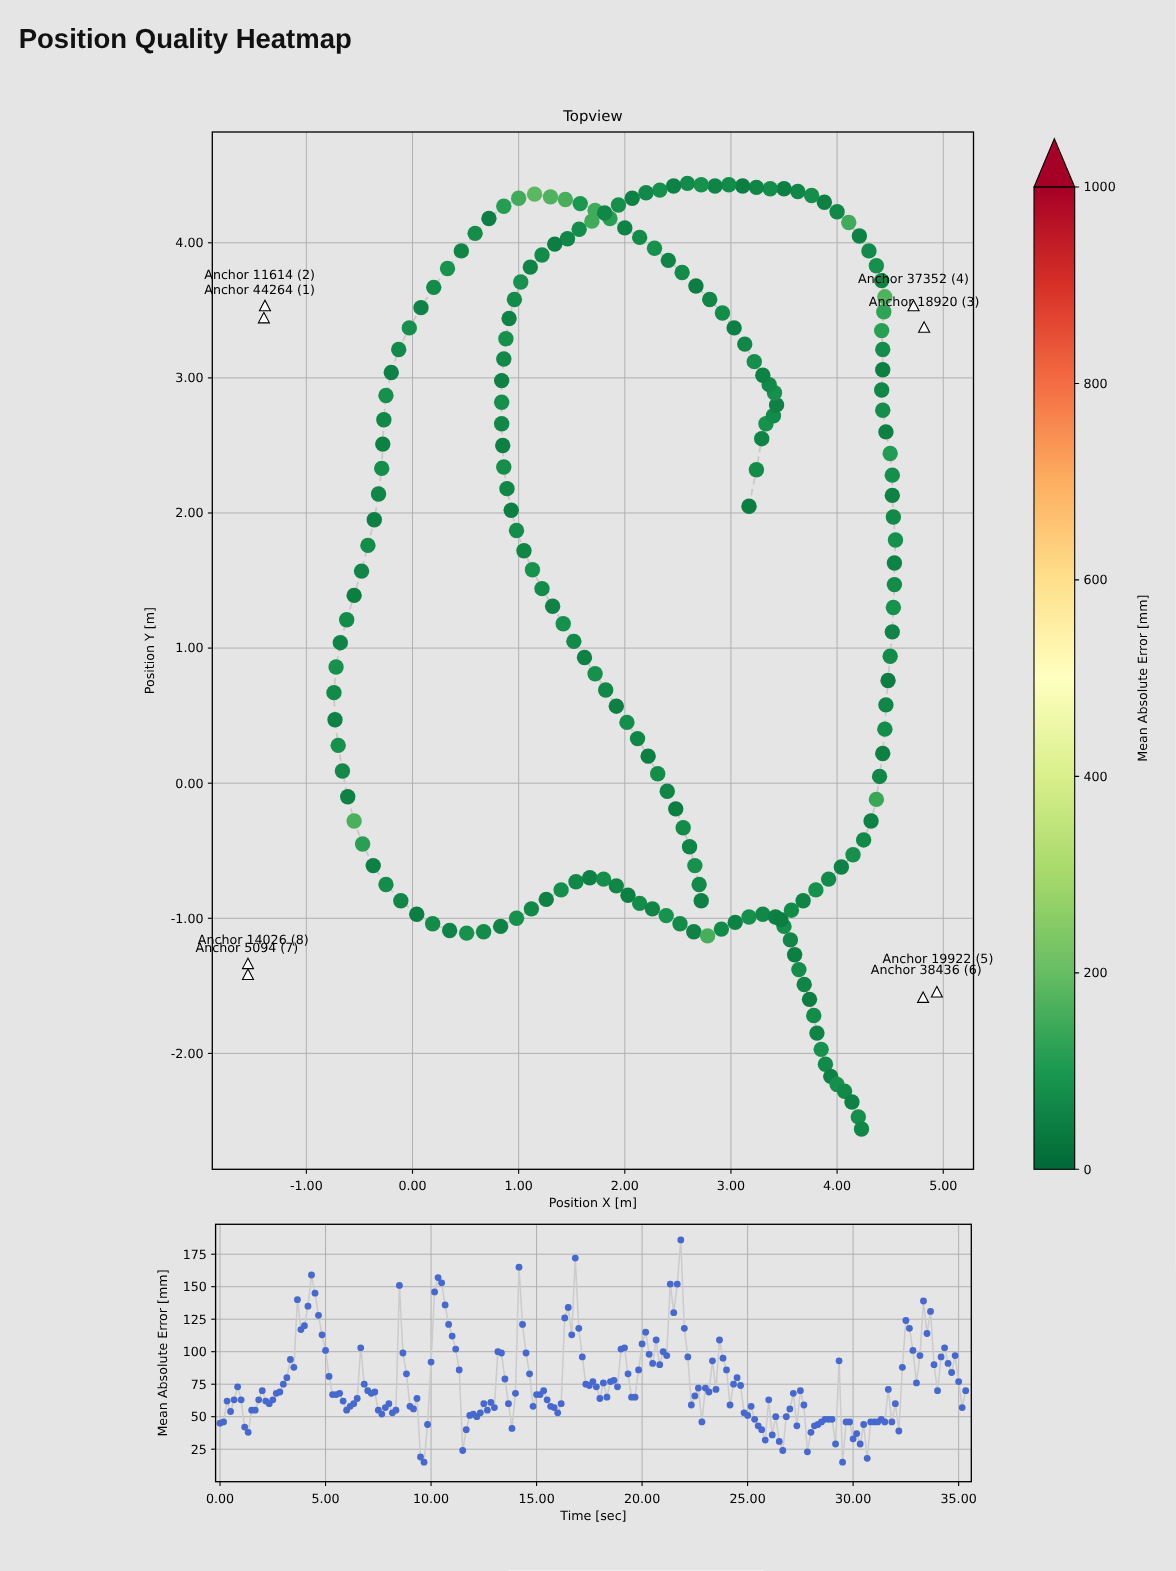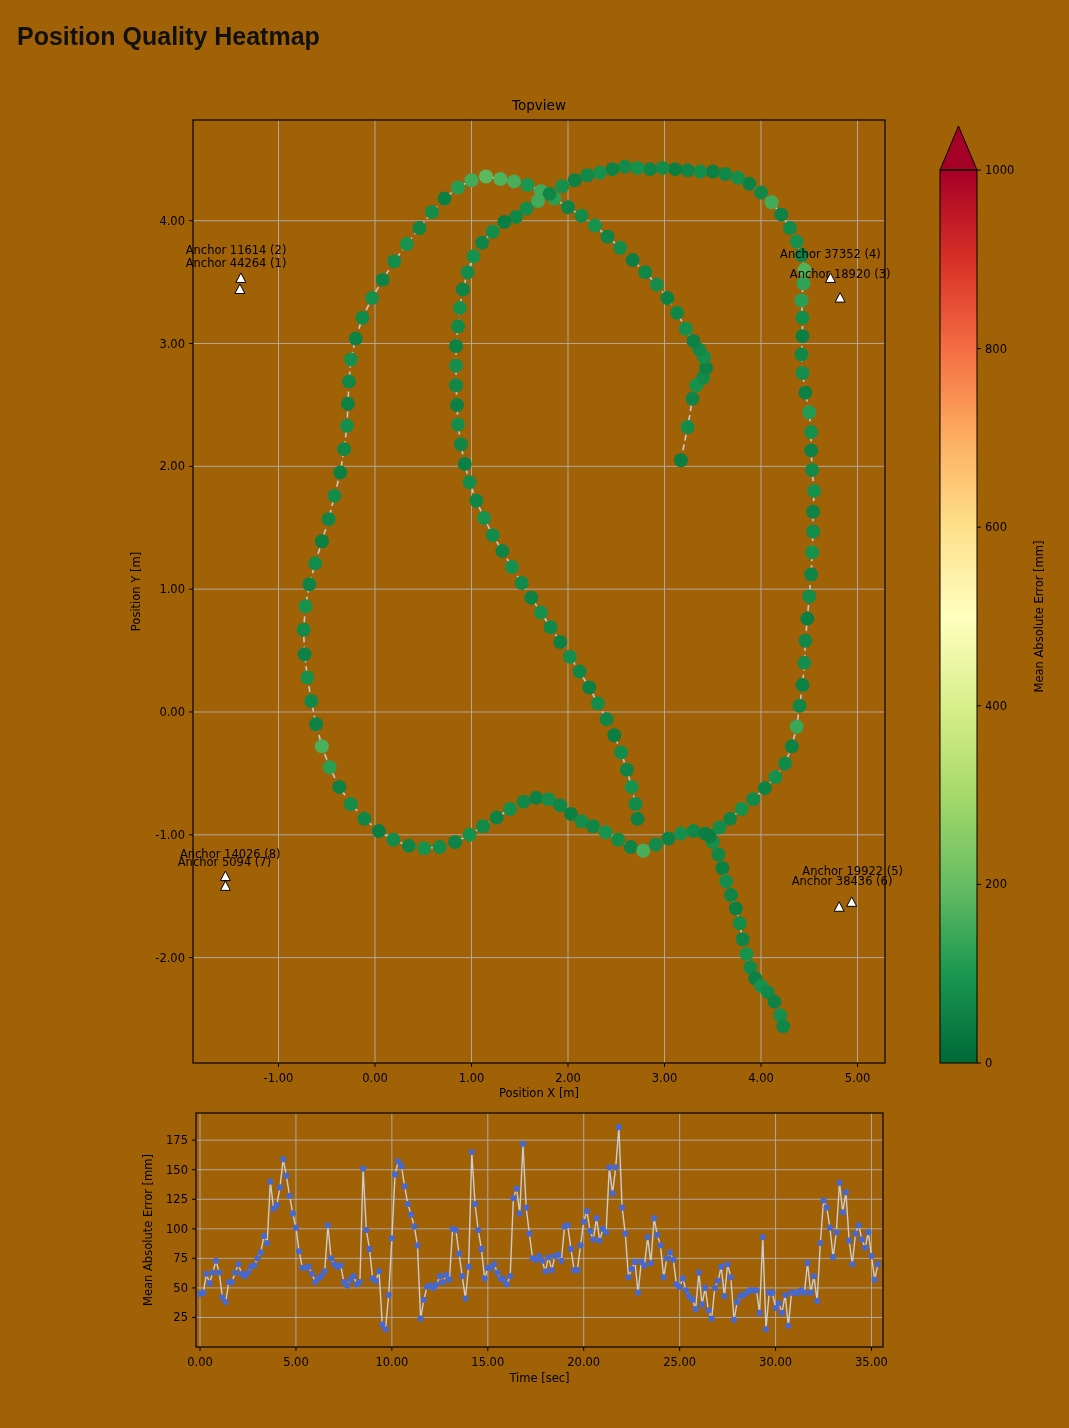--- a/index.html
+++ b/index.html
@@ -1,16 +1,16 @@
 <!DOCTYPE html>
 <html><head>
 <meta charset="utf-8">
 <style>
   html,body{margin:0;padding:0;background:#ffffff;}
-  .page{position:relative;width:1069px;height:1428px;background:#a16207;overflow:hidden;
+  .page{position:relative;width:1069px;height:1428px;background:#e5e5e5;overflow:hidden;
         font-family:"DejaVu Sans",sans-serif;}
   .page-title{position:absolute;left:17px;top:22px;margin:0;font-family:"Liberation Sans",sans-serif;
         font-weight:bold;font-size:25px;color:#111111;letter-spacing:0px;}
   #chart-mount{position:absolute;left:0;top:0;width:1069px;height:1428px;}
   svg text{font-family:"DejaVu Sans",sans-serif;fill:#000000;}
 </style>
 </head>
 <body>
 
 <div class="page">

